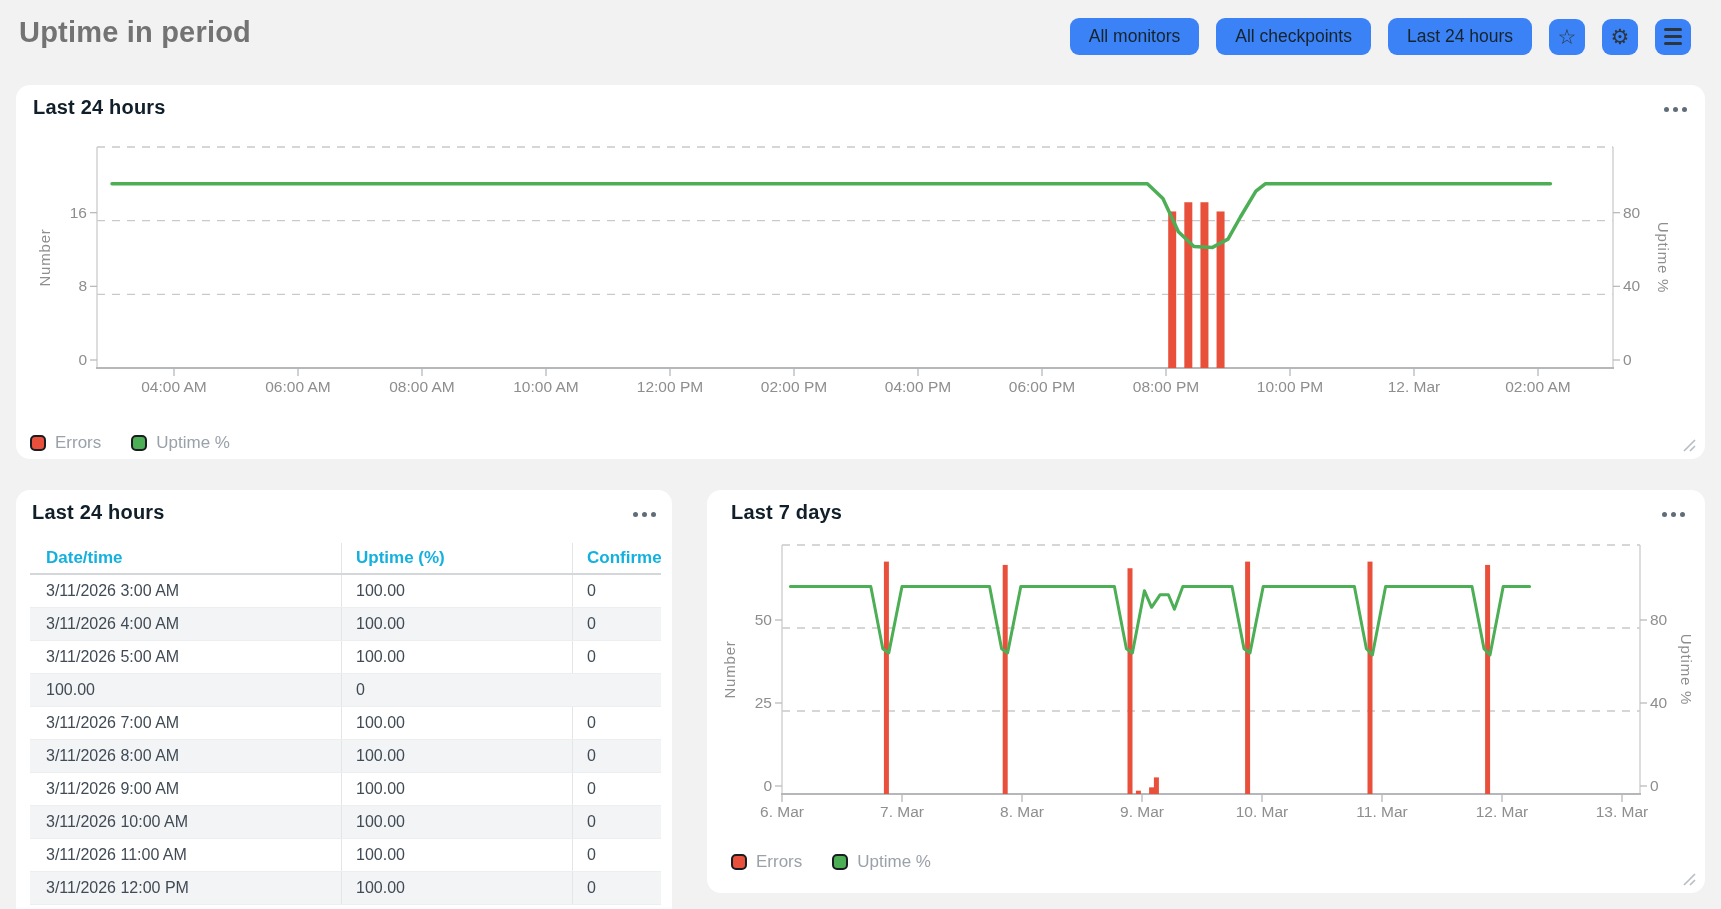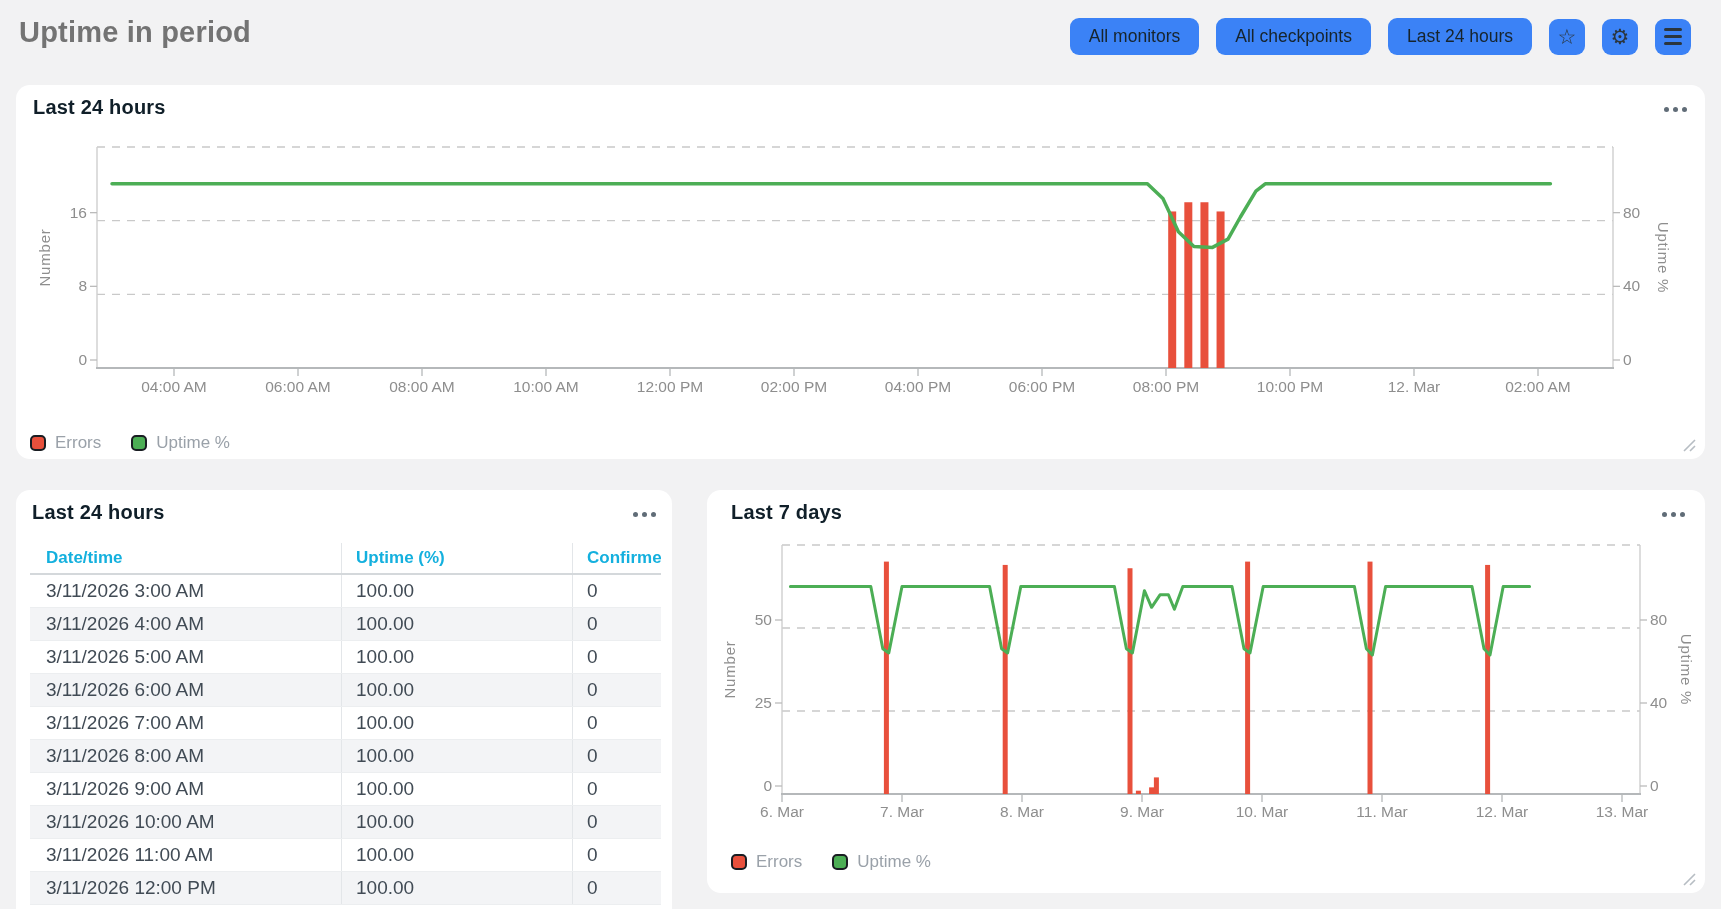--- a/index.html
+++ b/index.html
@@ -60,21 +60,21 @@
   .thead{height:30px;border-bottom:2px solid #d4d8db}
   .th{
     display:flex;align-items:center;height:100%;box-sizing:border-box;
     color:#14b0de;font-weight:700;font-size:17px;padding-left:16px;
     white-space:nowrap;overflow:hidden;cursor:pointer;
   }
   .trow{height:33px;box-sizing:border-box;border-bottom:1px solid #eceef0}
   .trow:nth-child(even){background:#f3f4f6}
   .td{
     display:flex;align-items:center;height:100%;box-sizing:border-box;
-    font-size:19px;color:#414b55;padding-left:16px;white-space:nowrap;overflow:hidden;
+    font-size:16px;color:#414b55;padding-left:16px;white-space:nowrap;overflow:hidden;
   }
   .th:nth-child(2),.th:nth-child(3),.td:nth-child(2),.td:nth-child(3){
     border-left:1px solid #e3e6e9;padding-left:14px;
   }
 </style>
 </head>
 <body>
 
 <header id="page-header">
   <h1 id="page-title">Uptime in period</h1>
@@ -194,21 +194,20 @@
           <div class="td">3/11/2026 4:00 AM</div>
           <div class="td">100.00</div>
           <div class="td">0</div>
         </div>
         <div class="trow">
           <div class="td">3/11/2026 5:00 AM</div>
           <div class="td">100.00</div>
           <div class="td">0</div>
         </div>
         <div class="trow">
-          <div class="td">3/11/2026 6:00 AM</div>
           <div class="td">100.00</div>
           <div class="td">0</div>
         </div>
         <div class="trow">
           <div class="td">3/11/2026 7:00 AM</div>
           <div class="td">100.00</div>
           <div class="td">0</div>
         </div>
         <div class="trow">
           <div class="td">3/11/2026 8:00 AM</div>

